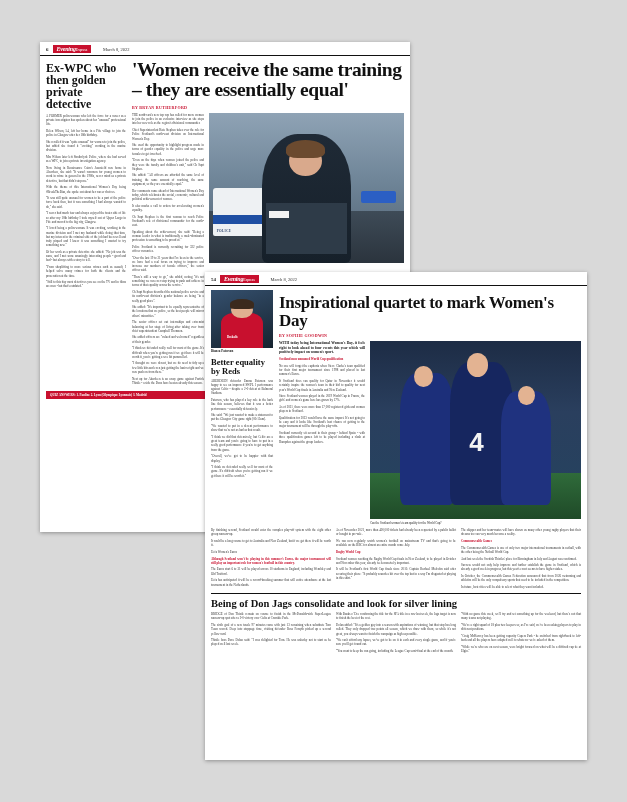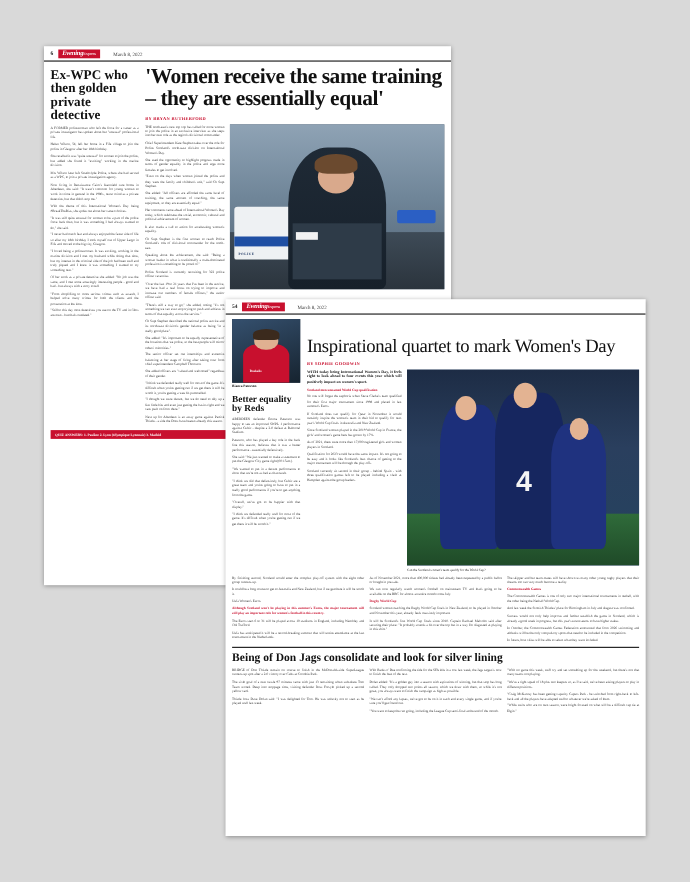--- a/index.html
+++ b/index.html
@@ -81,22 +81,22 @@
   .photo .blue{position:absolute;right:4%;bottom:40%;width:18%;height:8%;background:#2b5fc4;border-radius:2px;}
 
   .quizbar{
     background:#c8102e;color:#fff;font-size:3.2px;
     padding:2px 4px;margin:4px 6px 4px 6px;font-weight:bold;
   }
 
   
   .p2-head{
     font-family:"Liberation Serif", serif;
-    font-weight:normal;font-size:17px;line-height:17.5px;
-    color:#111;letter-spacing:-.3px;margin:16px 0 4px 0;
+    font-weight:bold;font-size:17px;line-height:17.5px;
+    color:#111;letter-spacing:-.3px;margin:4px 0 4px 0;
   }
   .p2-sub{font-size:4px;font-weight:bold;color:#c8102e;letter-spacing:.3px;margin:0 0 3px 0;}
   .p2-top{display:flex;padding:4px 6px 0 6px;gap:6px;}
   .p2-left{width:62px;}
   .p2-right{flex:1;}
   .portrait{position:relative;width:62px;height:58px;background:#1b2c3f;overflow:hidden;}
   .portrait .bg{position:absolute;inset:0;background:linear-gradient(160deg,#35506e,#16232f);}
   .portrait .kit{position:absolute;bottom:0;left:16%;width:68%;height:60%;background:#c8102e;border-radius:30% 30% 0 0;}
   .portrait .head{position:absolute;bottom:52%;left:33%;width:34%;height:28%;background:#e0b091;border-radius:50%;}
   .portrait .hair{position:absolute;bottom:68%;left:30%;width:40%;height:17%;background:#3b2a1d;border-radius:50% 50% 20% 20%;}

